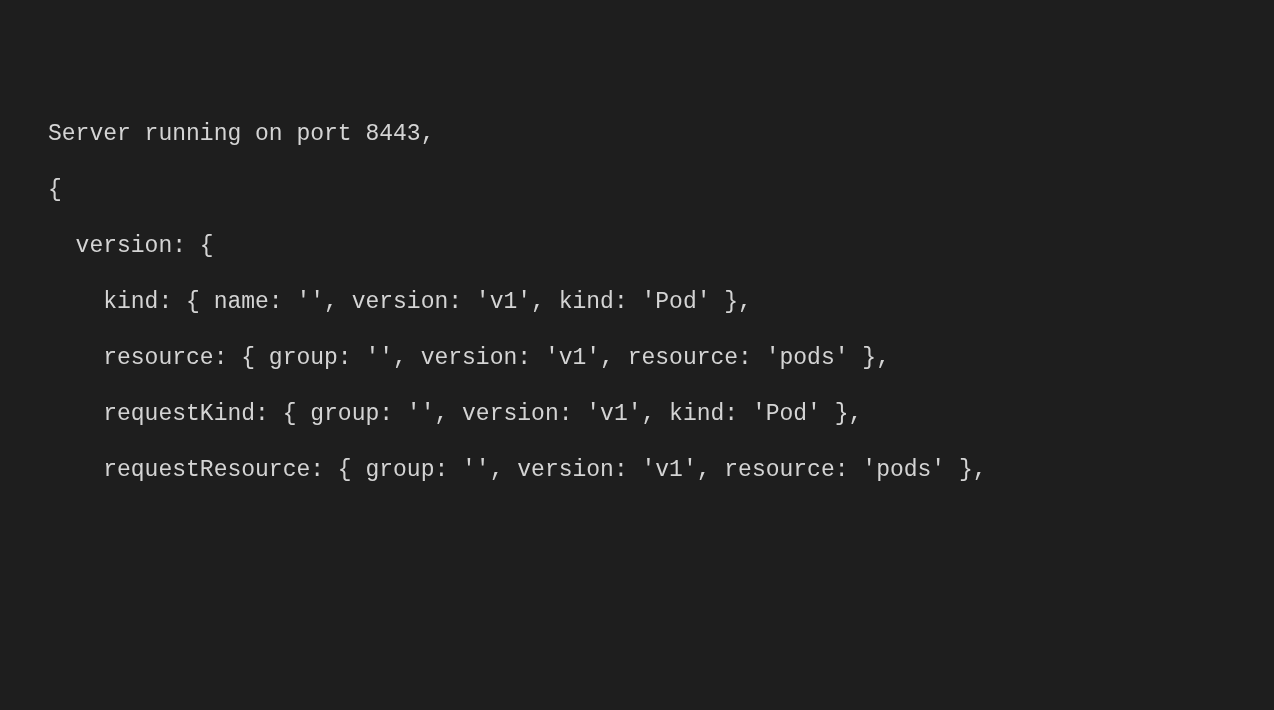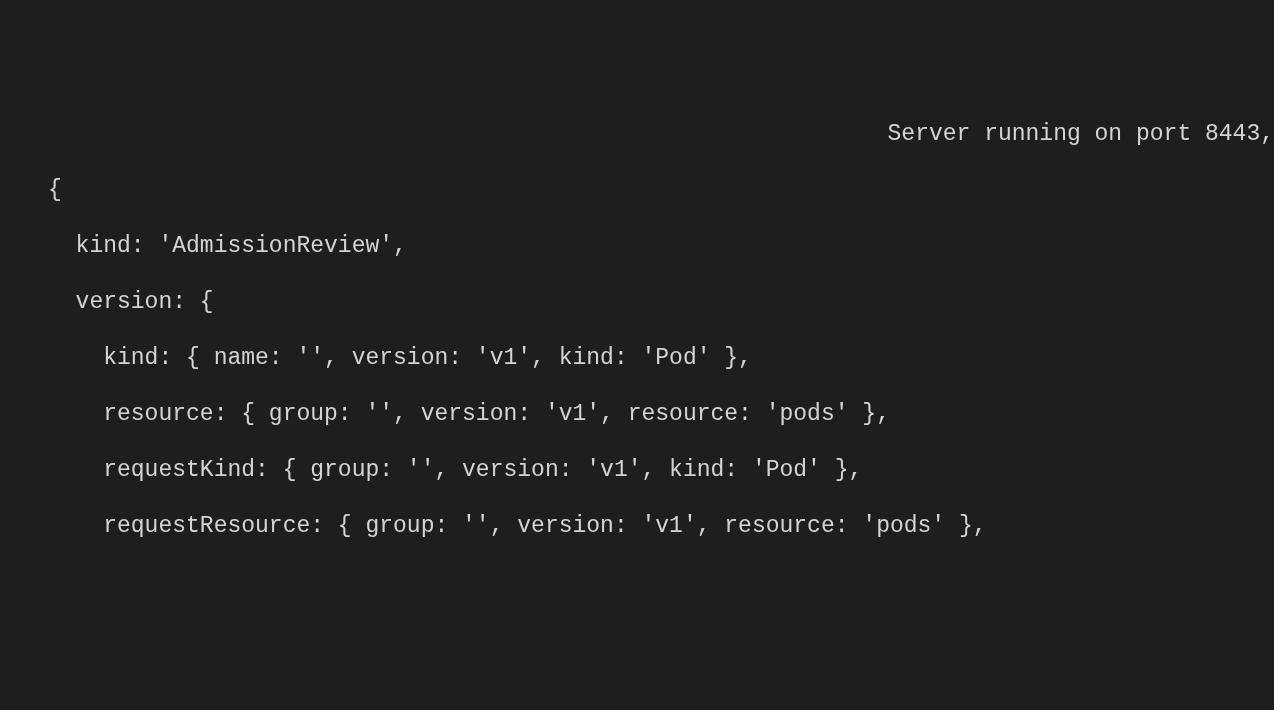--- a/index.html
+++ b/index.html
@@ -27,23 +27,22 @@
       display: block;
       white-space: pre;
     }
   </style>
 </head>
 <body>
 
 
 
 <div class="terminal">
-<span class="line" style="margin-top:-20px;text-align:right;">Server running on port 8443,</span>
+<span class="line" style="margin-top:-20px;">Server running on port 8443,</span>
 <span class="line">{</span>
-<span class="line">  kind: 'AdmissionReview',</span>
 <span class="line">  version: {</span>
 <span class="line">    kind: { name: '', version: 'v1', kind: 'Pod' },</span>
 <span class="line">    resource: { group: '', version: 'v1', resource: 'pods' },</span>
 <span class="line">    requestKind: { group: '', version: 'v1', kind: 'Pod' },</span>
 <span class="line">    requestResource: { group: '', version: 'v1', resource: 'pods' },</span>
 
 
 
 
 

